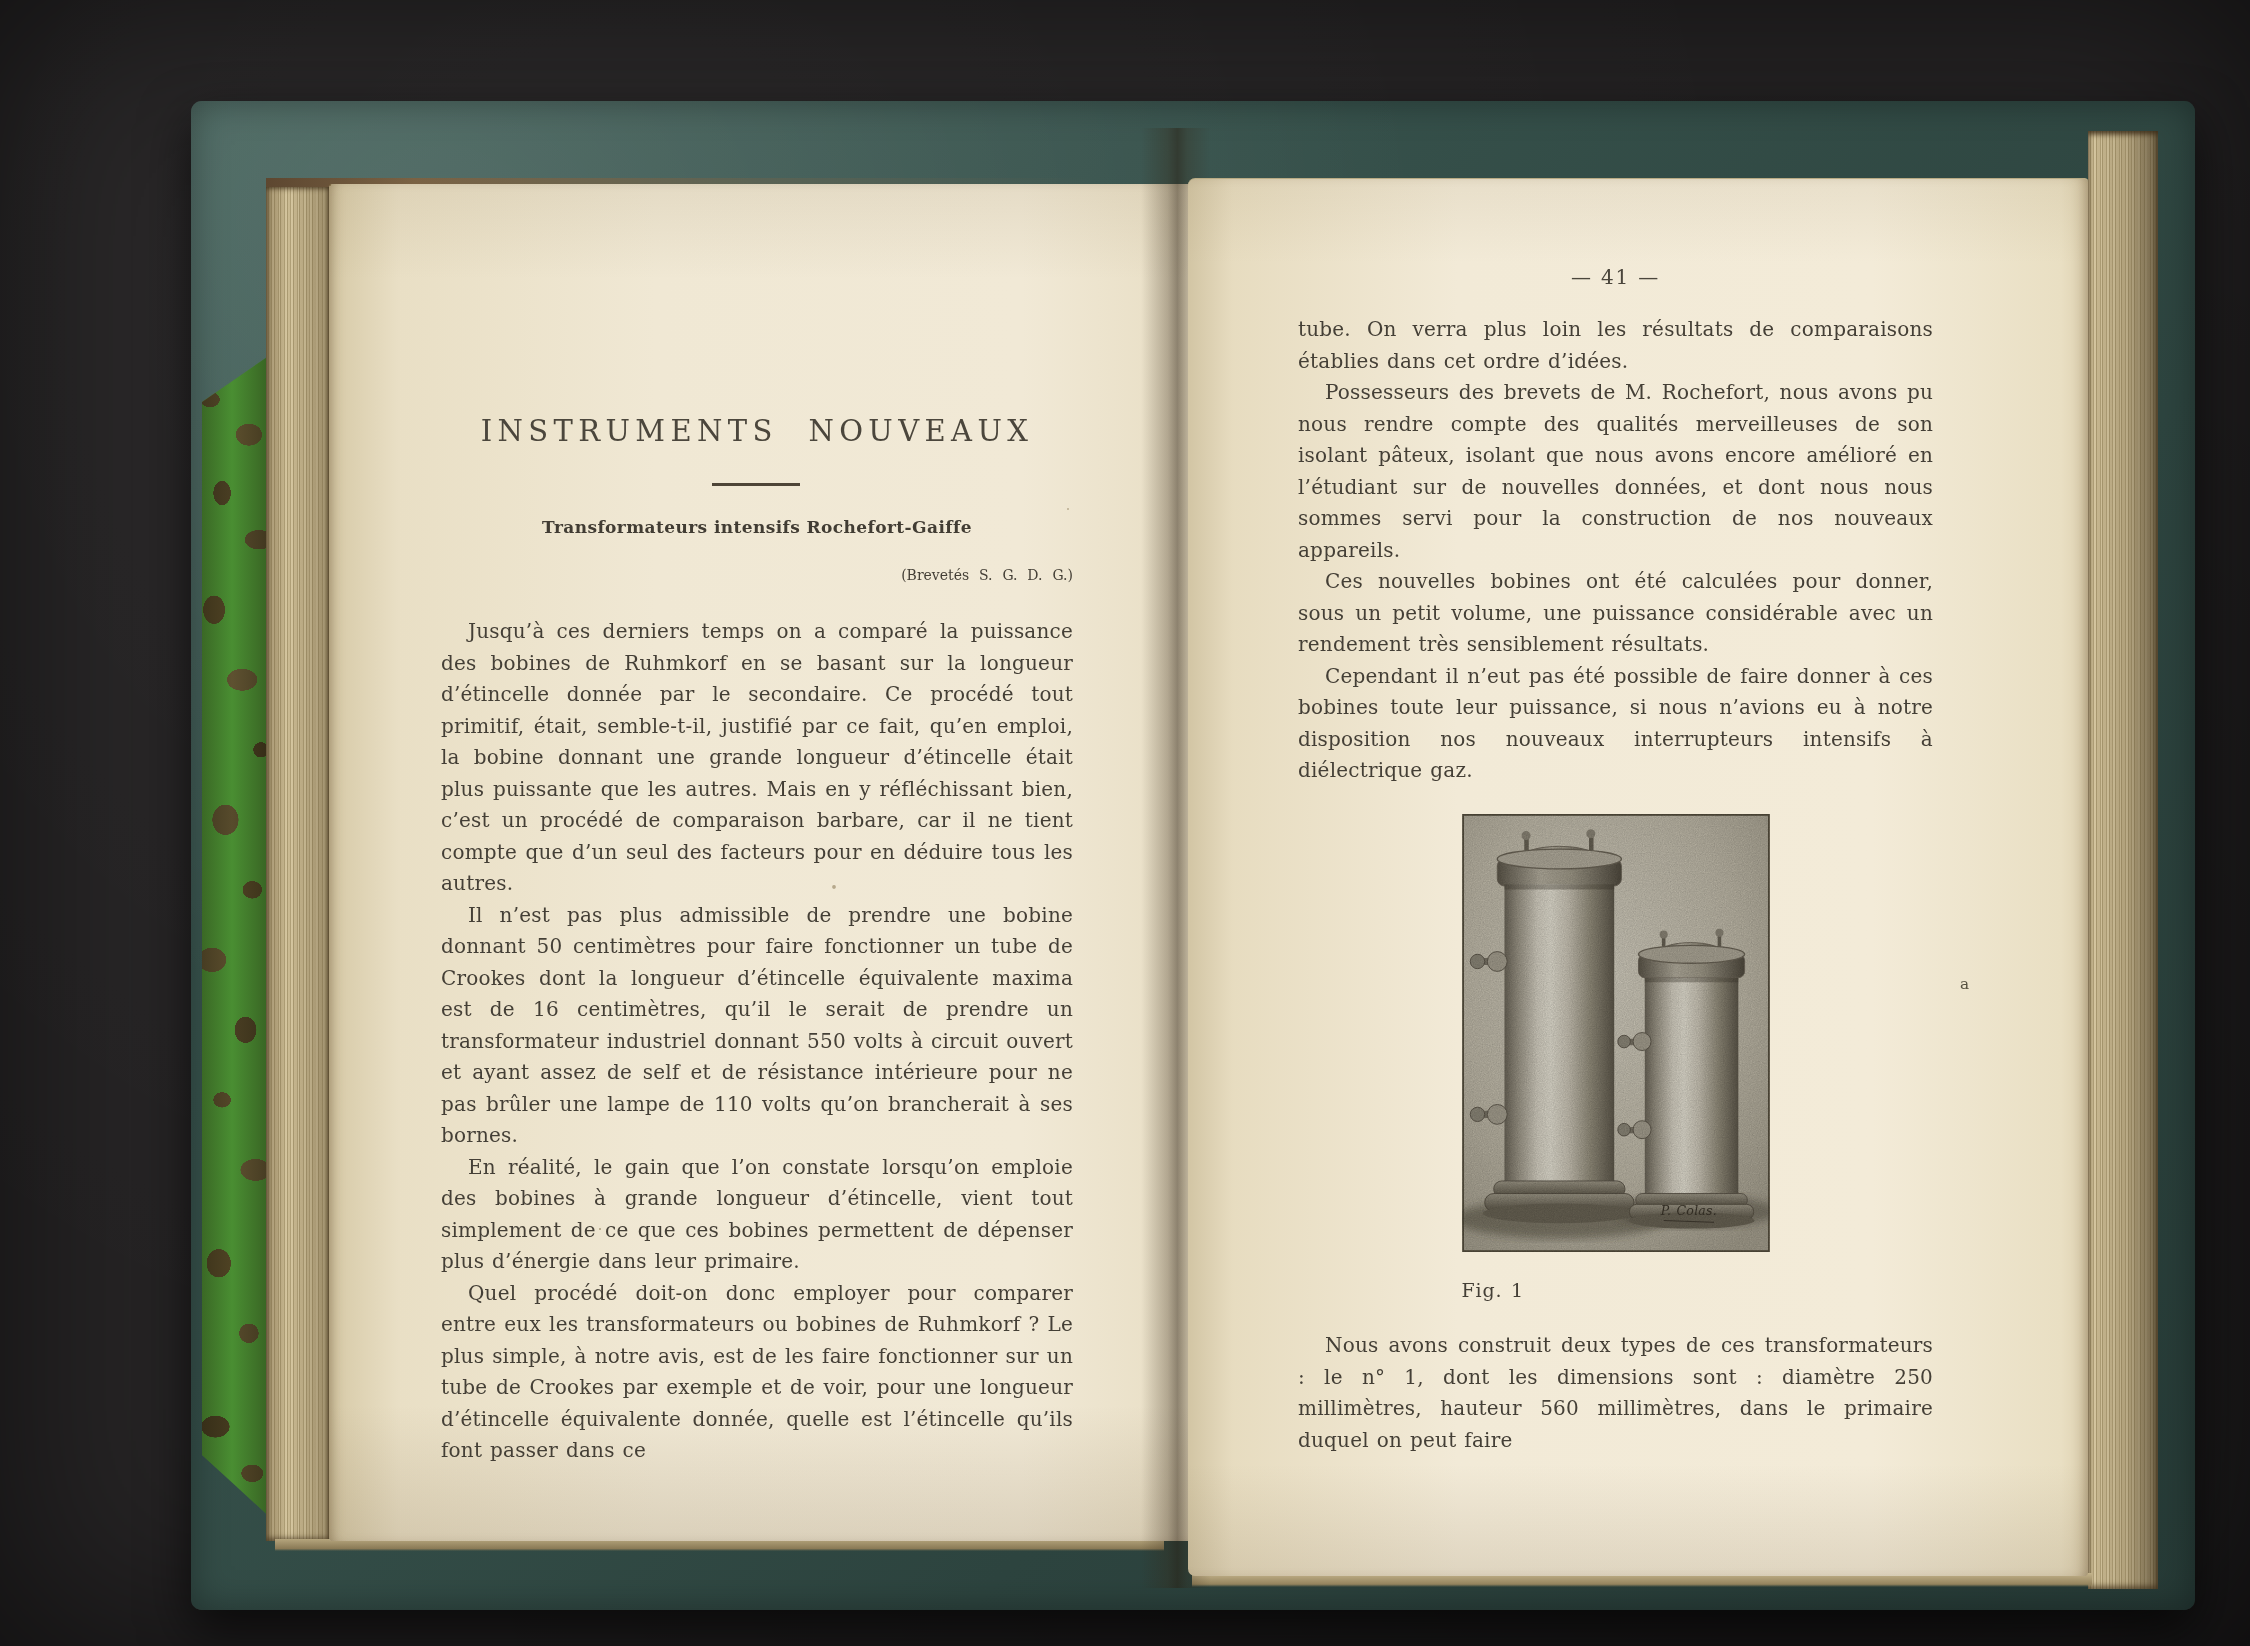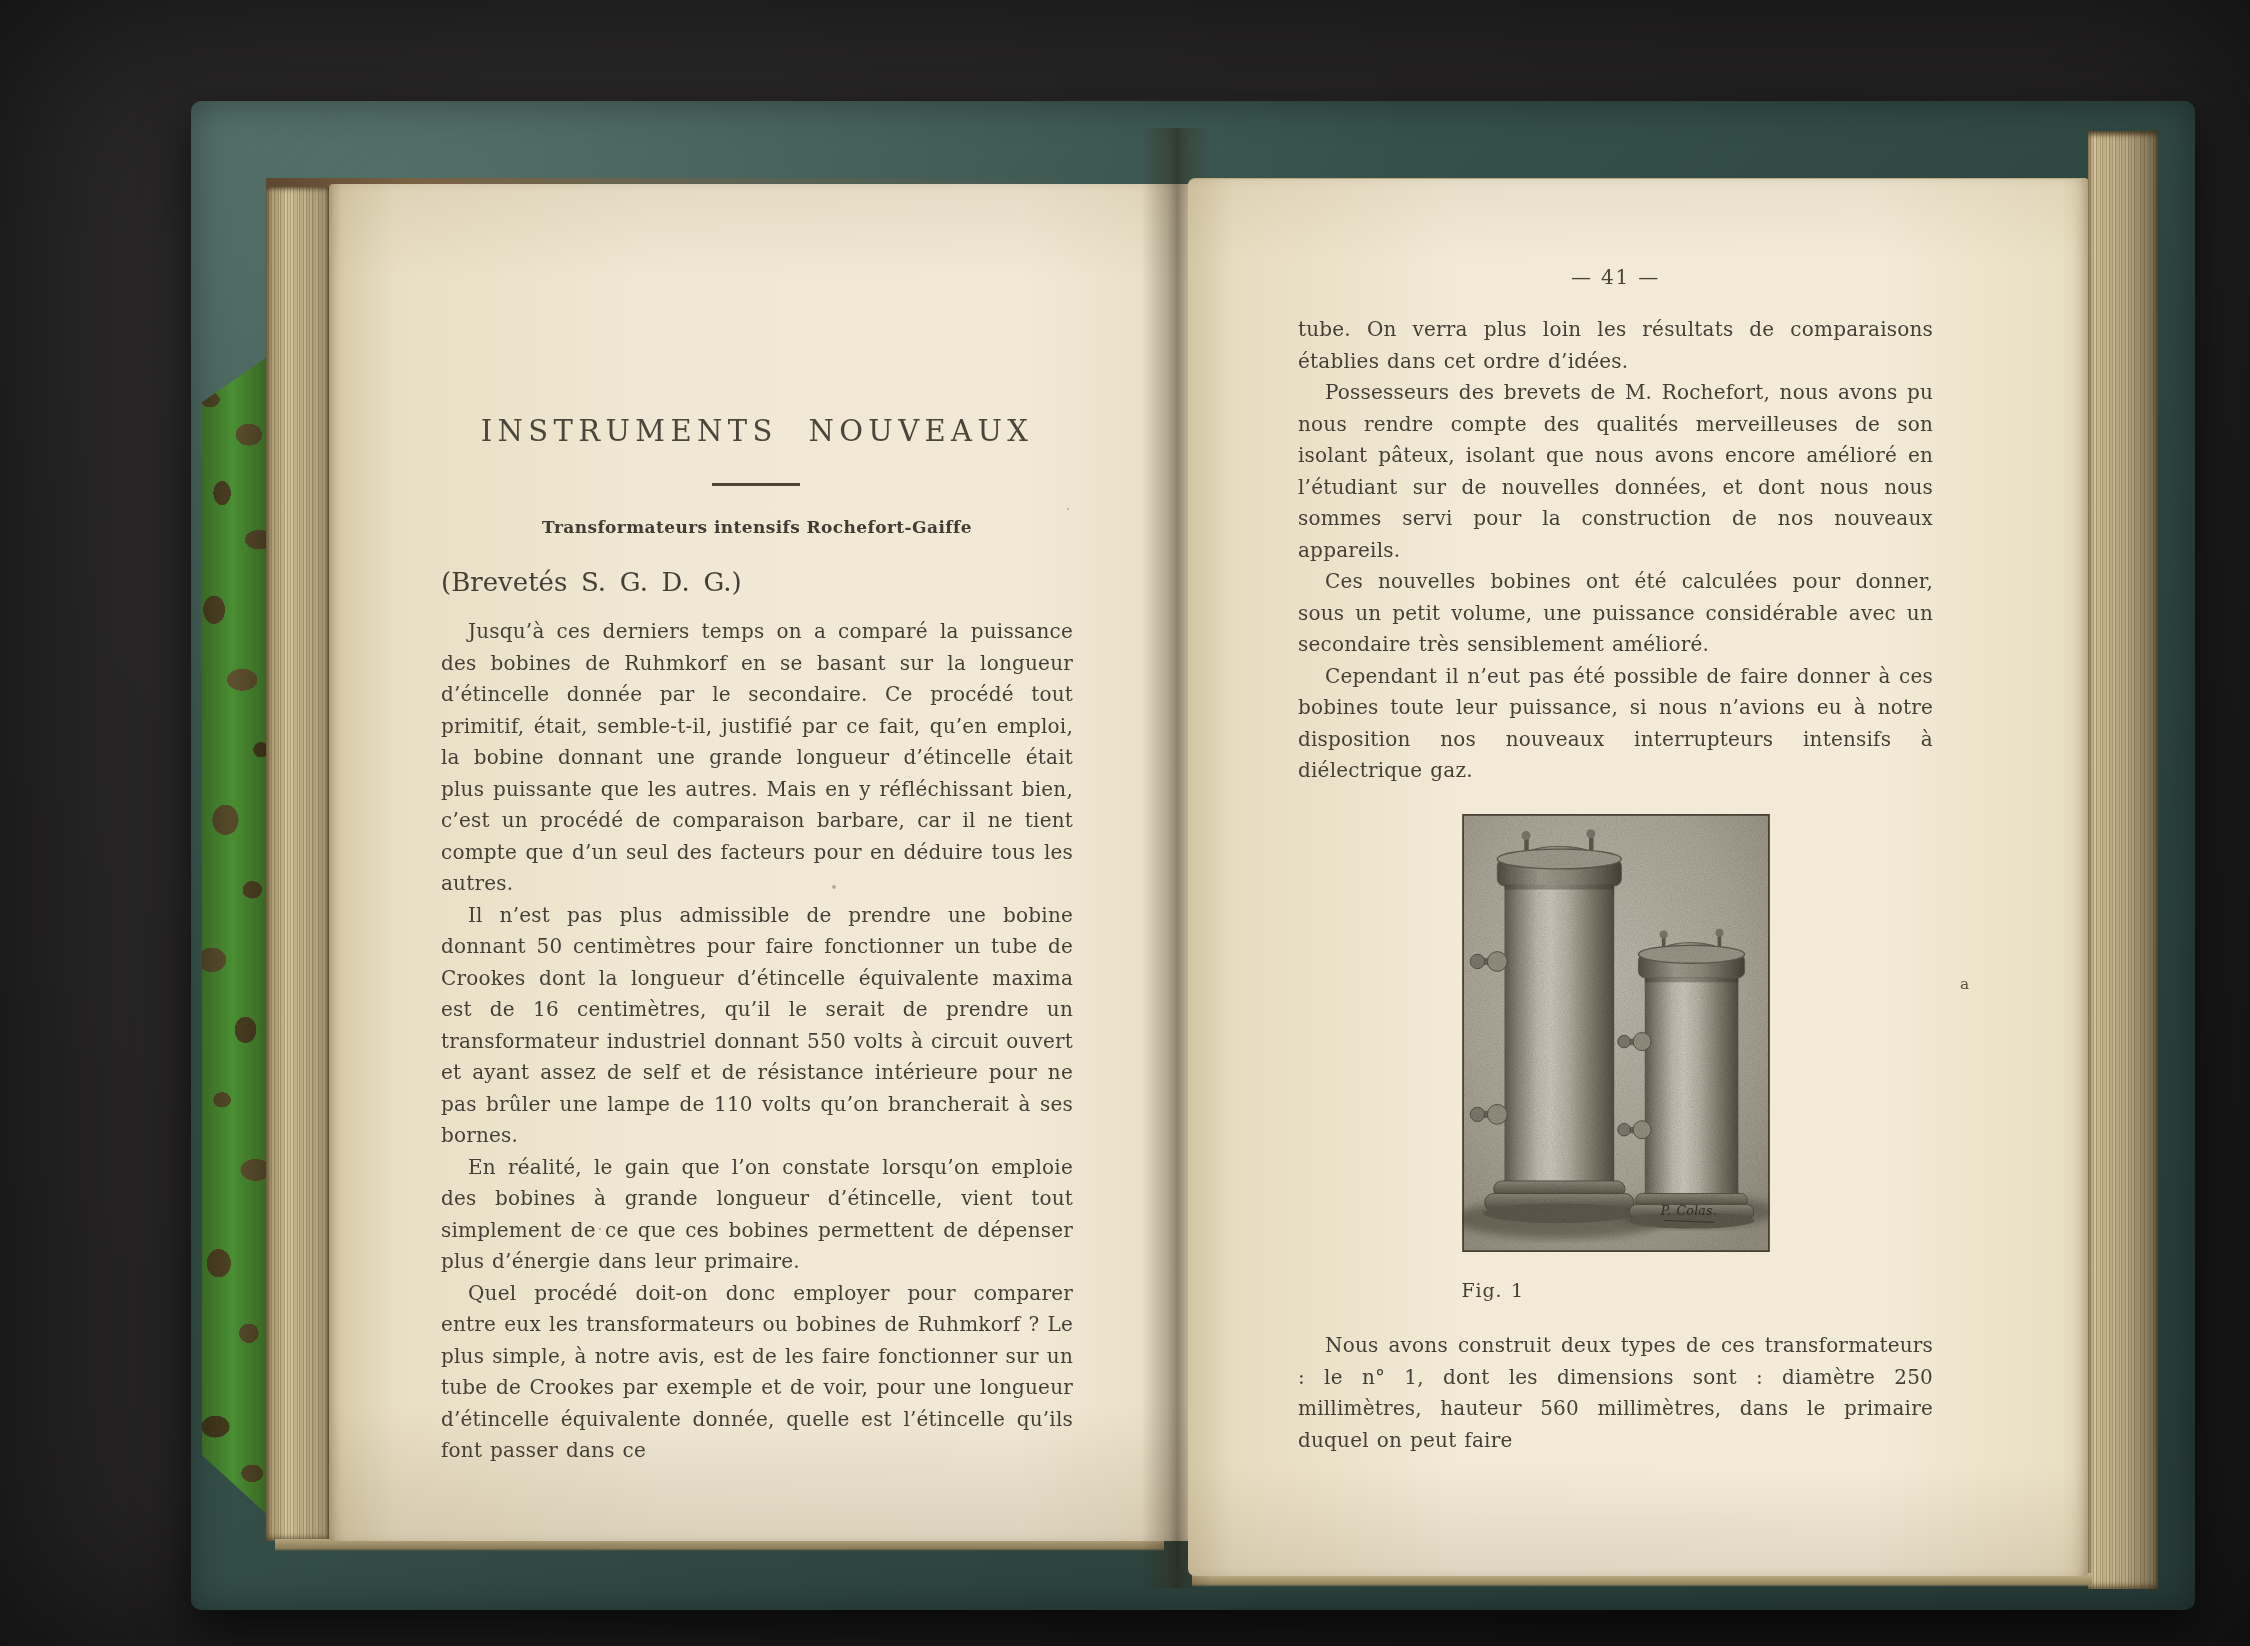--- a/index.html
+++ b/index.html
@@ -68,22 +68,22 @@
       linear-gradient(90deg,#d2c5a4 0,#e7dcc0 5%,#f2ead7 30%,#f3ebd8 76%,#e9dfc3 97%,#dccfae 100%);
     box-shadow:inset -9px 0 12.6px -7.2px rgba(100,78,45,0.5);}
   .gutter{position:absolute;left:1141px;top:128px;width:70px;height:1460px;
     background:linear-gradient(90deg, rgba(40,28,16,0) 0, rgba(52,38,20,0.30) 38%, rgba(42,30,16,0.48) 52%, rgba(52,38,20,0.26) 66%, rgba(40,28,16,0) 100%);}
   
   .lp-heading{position:absolute;top:230px;left:112px;width:632px;text-align:center;
     font-size:29px;letter-spacing:5.4px;word-spacing:16px;color:#4b463c;}
   .lp-rule{position:absolute;top:299px;left:383px;width:88px;height:2.7px;background:#4e4537;}
   .lp-subtitle{position:absolute;top:333px;left:112px;width:632px;text-align:center;
     font-size:17px;font-weight:bold;letter-spacing:0.4px;color:#413c33;}
-  .lp-patent{position:absolute;top:383px;left:112px;width:632px;text-align:left;
-    font-size:26px;word-spacing:5.4px;}
+  .lp-patent{position:absolute;top:383px;left:112px;width:632px;text-align:right;
+    font-size:14px;word-spacing:5.4px;}
   .body-col{position:absolute;font-size:20px;line-height:31.5px;text-align:justify;
     letter-spacing:0.2px;word-spacing:1.4px;}
   .lp-body{top:432px;left:112px;width:632px;}
   .rp-body{top:135px;left:110px;width:635px;}
   .body-col p{margin:0;text-indent:27px;}
   .body-col p.noind{text-indent:0;}
   .rp-number{position:absolute;top:86px;left:110px;width:635px;text-align:center;
     font-size:20px;letter-spacing:1.8px;color:#4b463c;}
   .fig-wrap{width:308px;margin:27px auto 0;}
   .fig-caption{font-size:19px;margin-top:14.4px;text-indent:0 !important;
@@ -123,21 +123,21 @@
   </div>
 
   <div class="gutter"></div>
 
   <div class="page page-right">
     <div class="rp-number">— 41 —</div>
     <div class="margin-mark">a</div>
     <div class="body-col rp-body">
       <p class="noind">tube. On verra plus loin les résultats de comparaisons établies dans cet ordre d’idées.</p>
       <p>Possesseurs des brevets de M. Rochefort, nous avons pu nous rendre compte des qualités merveilleuses de son isolant pâteux, isolant que nous avons encore amélioré en l’étudiant sur de nouvelles données, et dont nous nous sommes servi pour la construction de nos nouveaux appareils.</p>
-      <p>Ces nouvelles bobines ont été calculées pour donner, sous un petit volume, une puissance considérable avec un secondaire très sensiblement amélioré.</p>
+      <p>Ces nouvelles bobines ont été calculées pour donner, sous un petit volume, une puissance considérable avec un rendement très sensiblement résultats.</p>
       <p>Cependant il n’eut pas été possible de faire donner à ces bobines toute leur puissance, si nous n’avions eu à notre disposition nos nouveaux interrupteurs intensifs à diélectrique gaz.</p>
 
       <div class="fig-wrap">
         <svg width="308" height="438" viewBox="0 0 342 487" style="font-size:22.4px">
           <defs>
             <radialGradient id="figbg" cx="45%" cy="38%" r="75%">
               <stop offset="0" stop-color="#d8d3c4"></stop>
               <stop offset="0.6" stop-color="#c3bdac"></stop>
               <stop offset="1" stop-color="#a8a291"></stop>
             </radialGradient>

